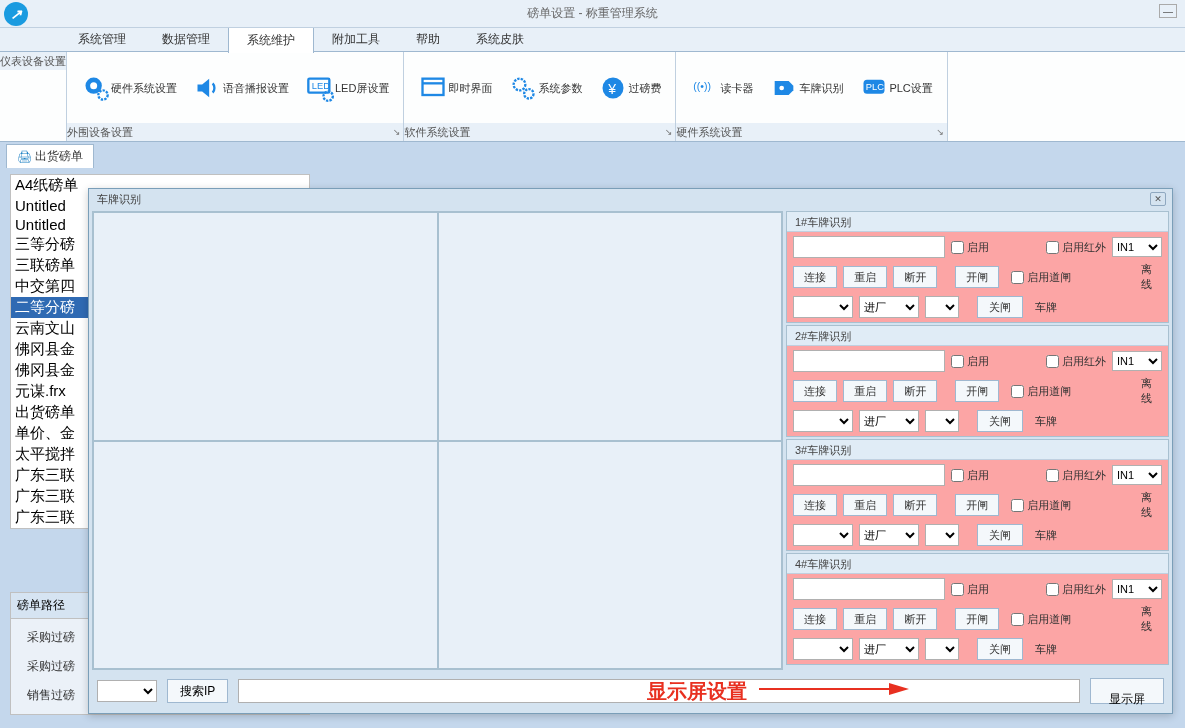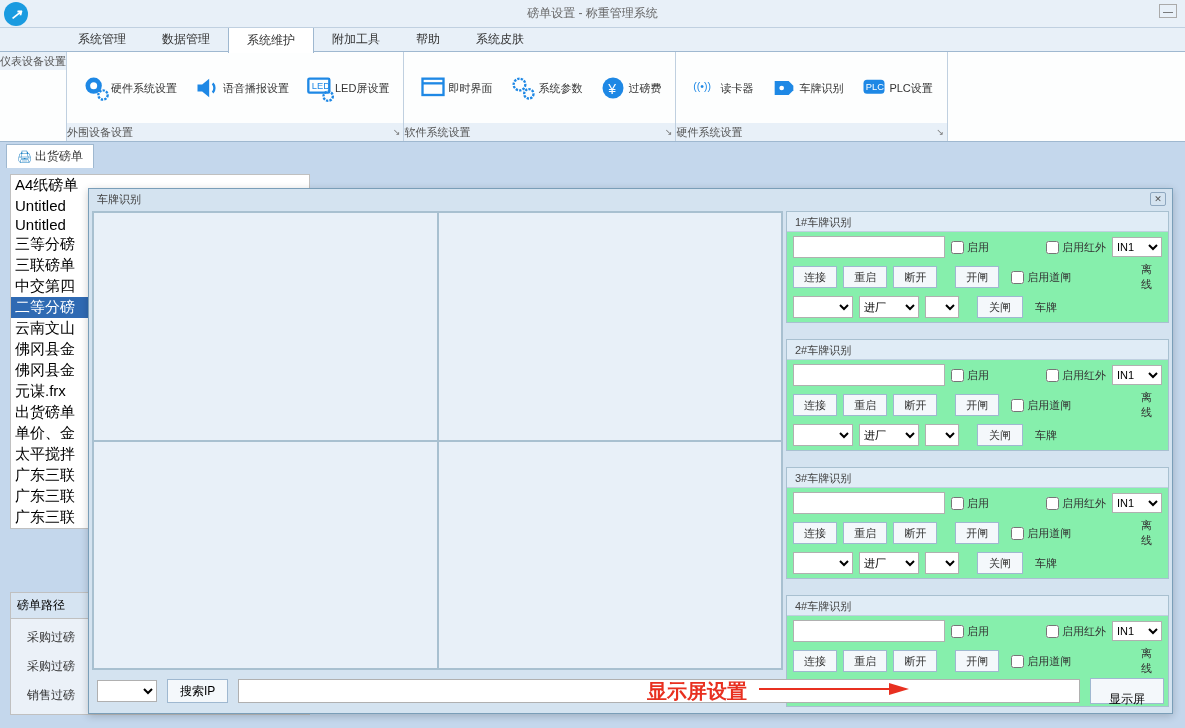--- a/index.html
+++ b/index.html
@@ -43,21 +43,21 @@
 
 
 .modal { position: absolute; left: 88px; top: 188px; width: 1085px; height: 526px; background: #d4e3f0; border: 1px solid #7a9eb8; box-shadow: 0 2px 8px rgba(0,0,0,0.2); }
 .modal-title { height: 22px; background: #d4e3f0; padding: 3px 8px; font-size: 11px; color: #444; position: relative; }
 .modal-close { position: absolute; right: 6px; top: 3px; width: 16px; height: 14px; border: 1px solid #8fa8c0; border-radius: 2px; font-size: 9px; color: #555; display: flex; align-items: center; justify-content: center; cursor: pointer; }
 .modal-body { display: flex; height: 459px; }
 .video-grid { width: 698px; background: #e8f0f8; border: 1px solid #a8c0d0; margin: 0 0 0 3px; display: grid; grid-template-columns: 1fr 1fr; grid-template-rows: 1fr 1fr; }
 .video-cell { border: 1px solid #a8c0d0; }
 
 .panels { flex: 1; display: flex; flex-direction: column; margin: 0 3px 0 3px; }
-.panel { border: 1px solid #a8c0d0; background: #86efac; margin-bottom: 16px; }
+.panel { border: 1px solid #a8c0d0; background: #fca5a5; margin-bottom: 2px; }
 .panel-header { height: 20px; background: #e0ecf6; border-bottom: 1px solid #c0d0e0; font-size: 11px; color: #444; padding: 3px 8px; }
 .panel-body { padding: 4px 6px; display: grid; grid-template-columns: 155px 48px 50px 50px 50px auto; grid-template-rows: 26px 26px; gap: 4px 4px; align-items: center; }
 .panel-body input[type="text"] { width: 100%; height: 22px; border: 1px solid #b0b0b0; font-size: 12px; padding: 0 3px; }
 .panel .btn { height: 22px; border: 1px solid #9fb8d0; background: #f4f8fb; font-size: 11px; color: #333; cursor: pointer; padding: 0 2px; text-align: center; }
 .panel select, .panel .combo { height: 22px; border: 1px solid #b0b0b0; background: #fff; font-size: 11px; width: 100%; }
 .panel .chk { display: flex; align-items: center; font-size: 11px; color: #333; white-space: nowrap; }
 .panel .chk input { margin-right: 3px; }
 .panel .status { font-size: 11px; color: #333; padding-left: 4px; }
 
 .modal-footer { height: 42px; display: flex; align-items: center; padding: 0 8px; position: relative; }

